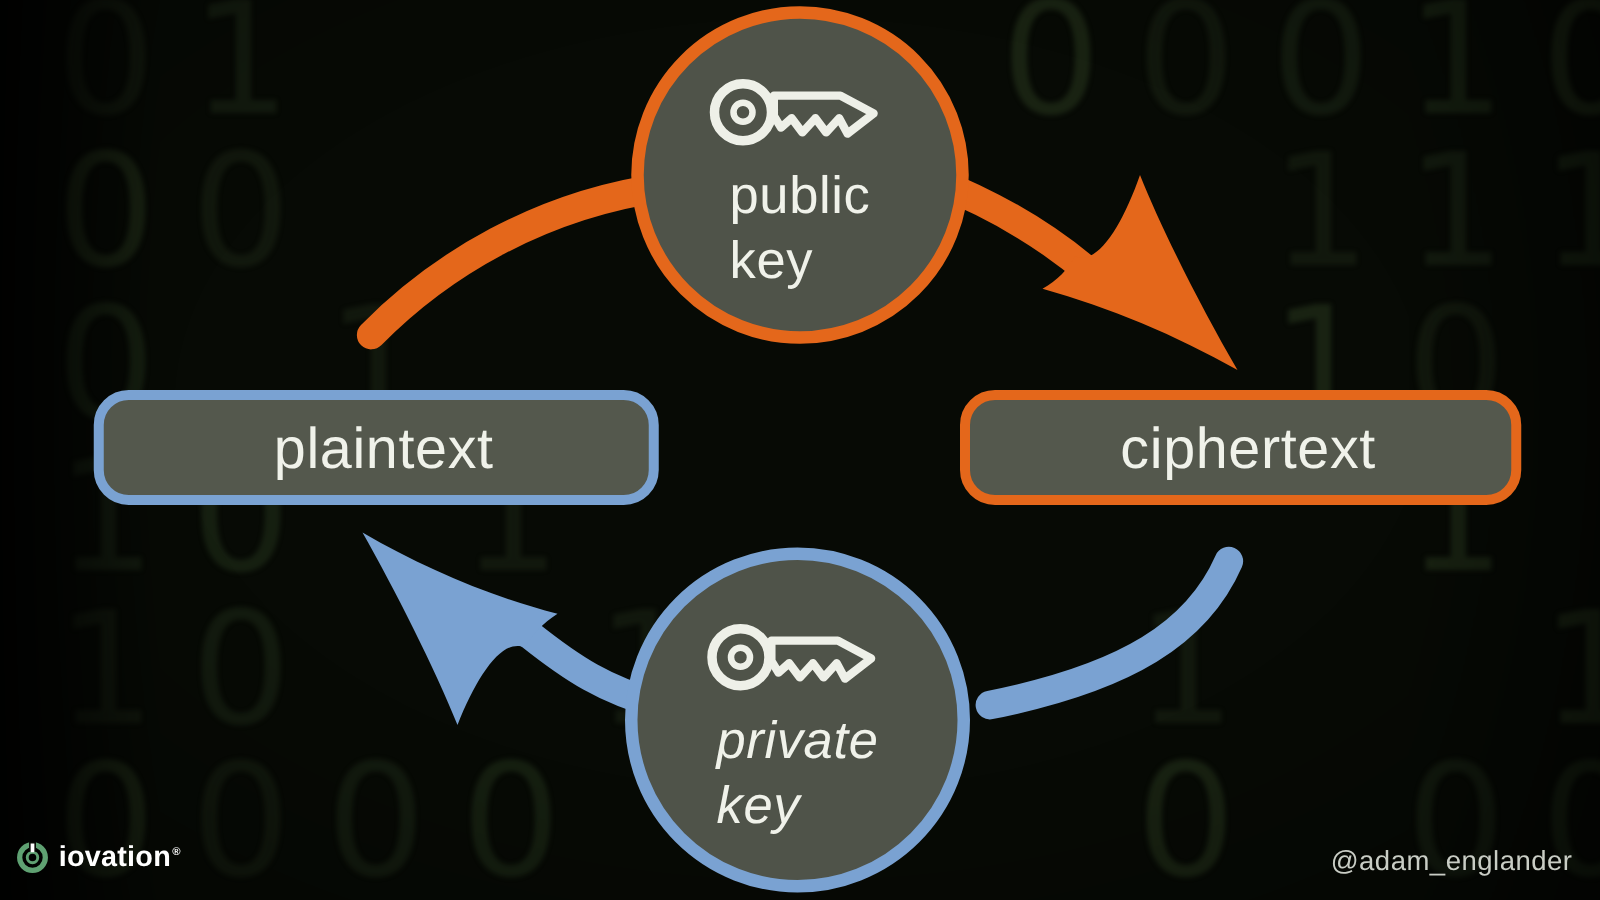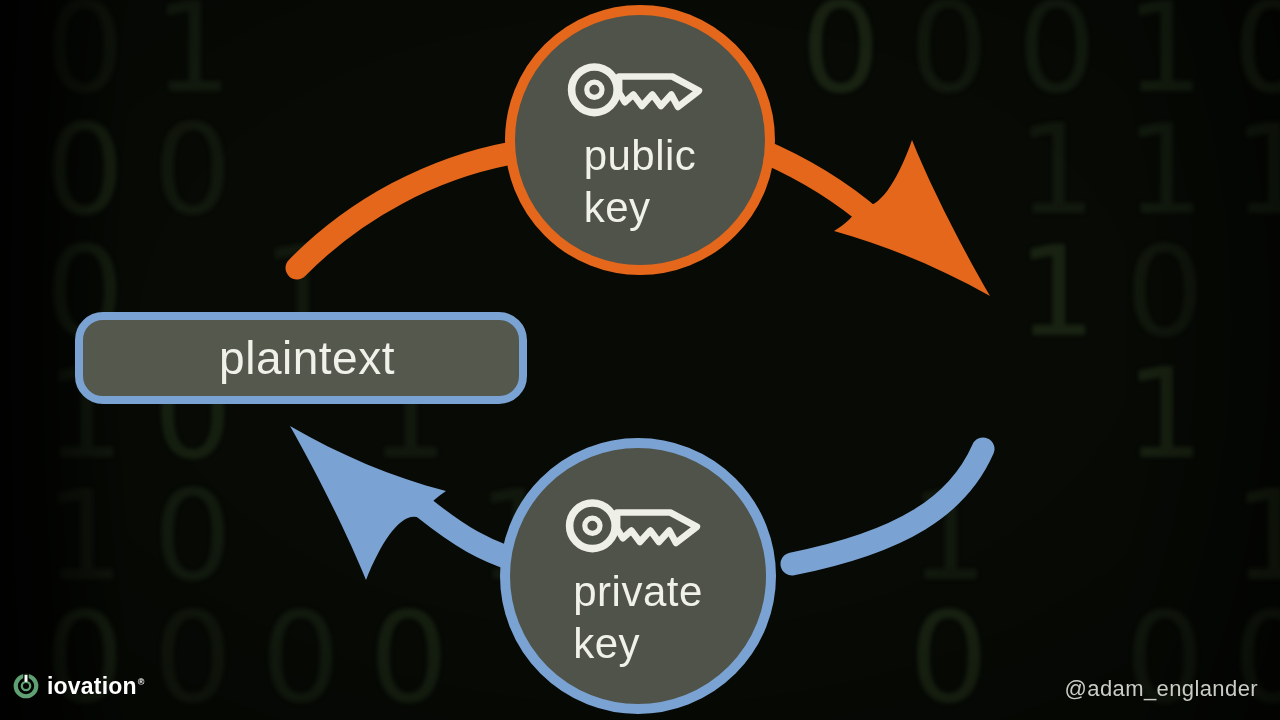--- a/index.html
+++ b/index.html
@@ -30,37 +30,37 @@
   .b-stroke{stroke:var(--blue);fill:none;stroke-width:23;stroke-linecap:round;}
   .b-fill{fill:var(--blue);stroke:none;}
 
   
   .node{
     position:absolute;z-index:3;border-radius:50%;
     background:var(--node-fill);
     display:flex;flex-direction:column;align-items:center;justify-content:center;
   }
   .node.public{left:505px;top:5px;width:250px;height:250px;border:10px solid var(--orange);}
-  .node.private{left:500px;top:438px;width:256px;height:256px;border:10px solid var(--blue);}
+  .node.private{left:500px;top:438px;width:256px;height:256px;border:10px solid var(--blue);font-style:italic;}
   .node svg.key{width:152px;height:80px;margin-bottom:4px;}
   .k-stroke{stroke:#eef0e8;fill:none;stroke-linejoin:round;stroke-linecap:round;}
   .node-label{color:var(--label);font-size:42px;line-height:1.24;text-align:left;letter-spacing:.5px;}
 
   
   .tbox{
     position:absolute;z-index:3;border-radius:28px;
     background:var(--box-fill);
     display:flex;align-items:center;justify-content:center;
     color:var(--label);font-size:46px;letter-spacing:.5px;padding-left:12px;
   }
   .tbox.plain{left:75px;top:312px;width:424px;height:76px;border:8px solid var(--blue);}
   .tbox.cipher{left:768px;top:312px;width:421px;height:76px;border:8px solid var(--orange);}
 
   
-  .logo{position:absolute;left:12px;top:672px;z-index:4;display:flex;align-items:center;gap:7px;}
+  .logo{position:absolute;left:12px;top:672px;z-index:4;display:flex;align-items:flex-start;gap:7px;}
   .logo svg{width:28px;height:28px;}
   .logo .word{color:var(--logo-text);font-size:23px;font-weight:bold;letter-spacing:.2px;}
   .logo .rmark{color:var(--logo-text);font-size:9px;vertical-align:super;margin-left:1px;}
   .handle{position:absolute;right:22px;top:676px;z-index:4;color:var(--handle);font-size:22px;letter-spacing:.4px;}
 </style>
 </head>
 <body>
 
 <div class="stage">
 
@@ -134,20 +134,23 @@
     <div class="node-label">
       <div>private</div>
       <div>key</div>
     </div>
   </div>
 
   <div class="tbox plain">
     <span>plaintext</span>
   </div>
 
+  <div class="tbox cipher">
+    <span>ciphertext</span>
+  </div>
 
   <div class="logo">
     <svg viewBox="0 0 30 30">
       <circle cx="15" cy="15" r="11" fill="none" stroke="var(--logo-green)" stroke-width="4.5"></circle>
       <circle cx="15" cy="15" r="4.5" fill="none" stroke="var(--logo-green)" stroke-width="2.5"></circle>
       <line x1="15" y1="1.5" x2="15" y2="10" stroke="#070a05" stroke-width="6"></line>
       <line x1="15" y1="3" x2="15" y2="10.5" stroke="#ffffff" stroke-width="3.2"></line>
     </svg>
     <span class="word"><span>iovation</span><span class="rmark">®</span></span>
   </div>

